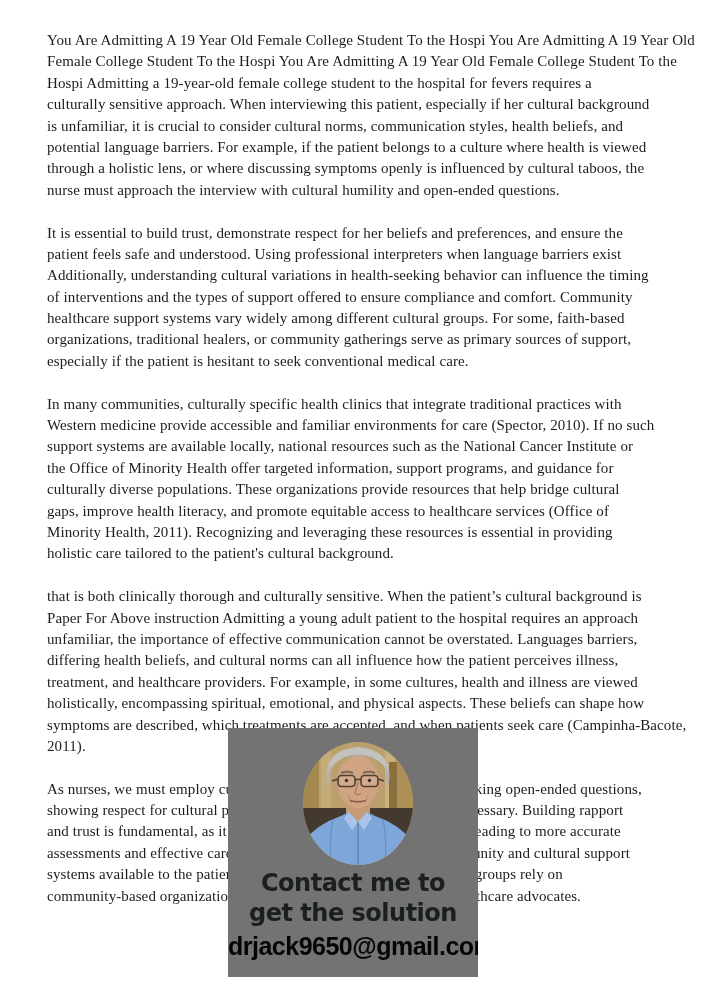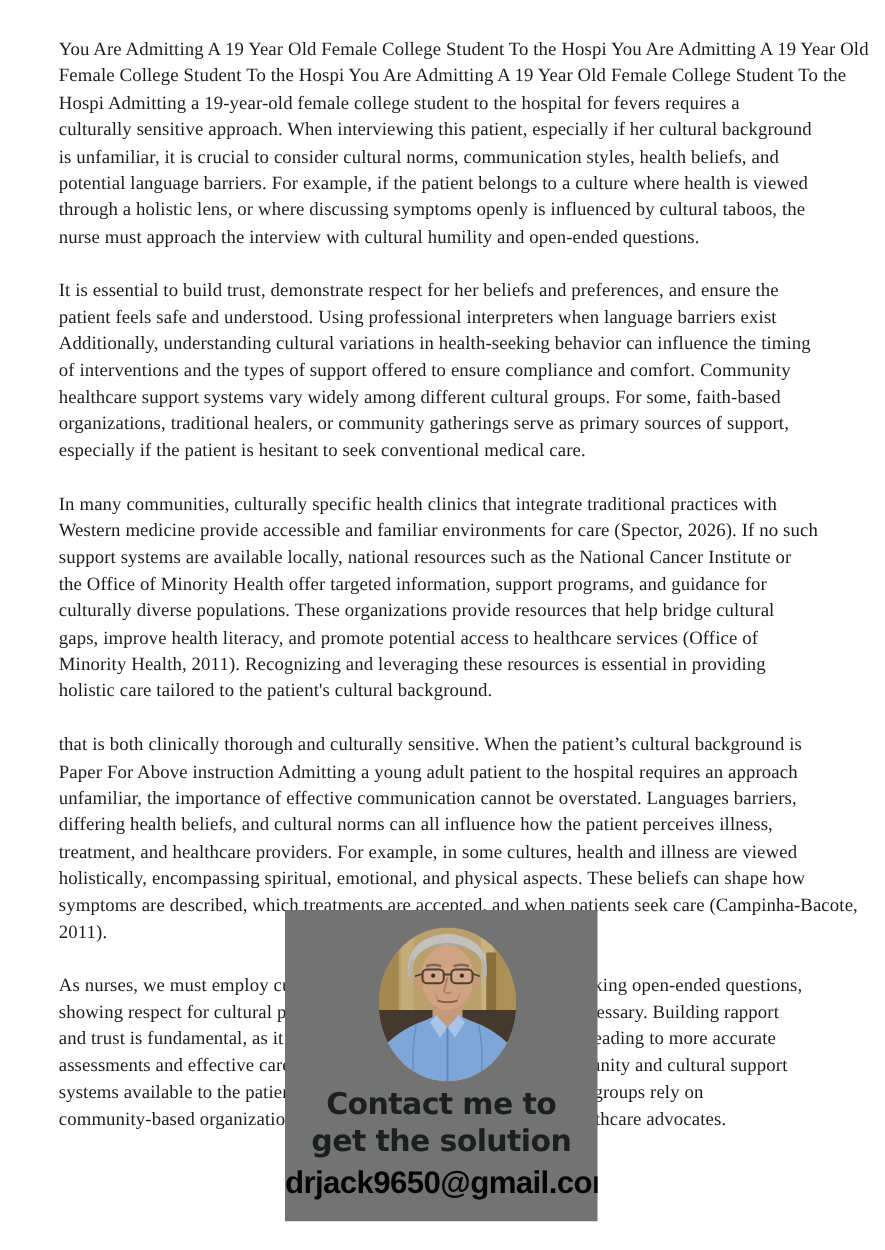--- a/index.html
+++ b/index.html
@@ -90,25 +90,25 @@
         <div class="line">It is essential to build trust, demonstrate respect for her beliefs and preferences, and ensure the</div>
         <div class="line">patient feels safe and understood. Using professional interpreters when language barriers exist</div>
         <div class="line">Additionally, understanding cultural variations in health-seeking behavior can influence the timing</div>
         <div class="line">of interventions and the types of support offered to ensure compliance and comfort. Community</div>
         <div class="line">healthcare support systems vary widely among different cultural groups. For some, faith-based</div>
         <div class="line">organizations, traditional healers, or community gatherings serve as primary sources of support,</div>
         <div class="line">especially if the patient is hesitant to seek conventional medical care.</div>
       </div>
       <div class="para">
         <div class="line">In many communities, culturally specific health clinics that integrate traditional practices with</div>
-        <div class="line">Western medicine provide accessible and familiar environments for care (Spector, 2026). If no such</div>
+        <div class="line">Western medicine provide accessible and familiar environments for care (Spector, 2010). If no such</div>
         <div class="line">support systems are available locally, national resources such as the National Cancer Institute or</div>
         <div class="line">the Office of Minority Health offer targeted information, support programs, and guidance for</div>
         <div class="line">culturally diverse populations. These organizations provide resources that help bridge cultural</div>
-        <div class="line">gaps, improve health literacy, and promote potential access to healthcare services (Office of</div>
+        <div class="line">gaps, improve health literacy, and promote equitable access to healthcare services (Office of</div>
         <div class="line">Minority Health, 2011). Recognizing and leveraging these resources is essential in providing</div>
         <div class="line">holistic care tailored to the patient's cultural background.</div>
       </div>
       <div class="para">
         <div class="line">that is both clinically thorough and culturally sensitive. When the patient’s cultural background is</div>
         <div class="line">Paper For Above instruction Admitting a young adult patient to the hospital requires an approach</div>
         <div class="line">unfamiliar, the importance of effective communication cannot be overstated. Languages barriers,</div>
         <div class="line">differing health beliefs, and cultural norms can all influence how the patient perceives illness,</div>
         <div class="line">treatment, and healthcare providers. For example, in some cultures, health and illness are viewed</div>
         <div class="line">holistically, encompassing spiritual, emotional, and physical aspects. These beliefs can shape how</div>

